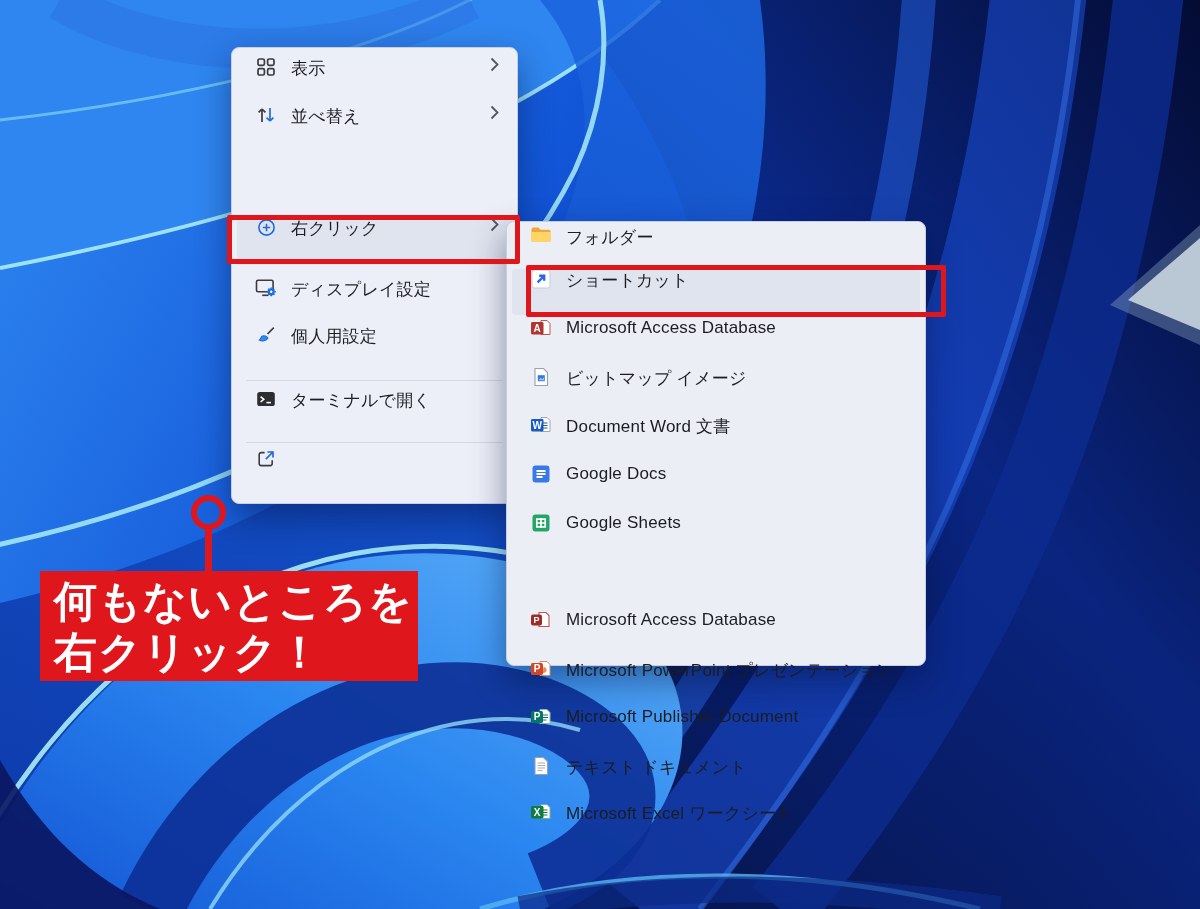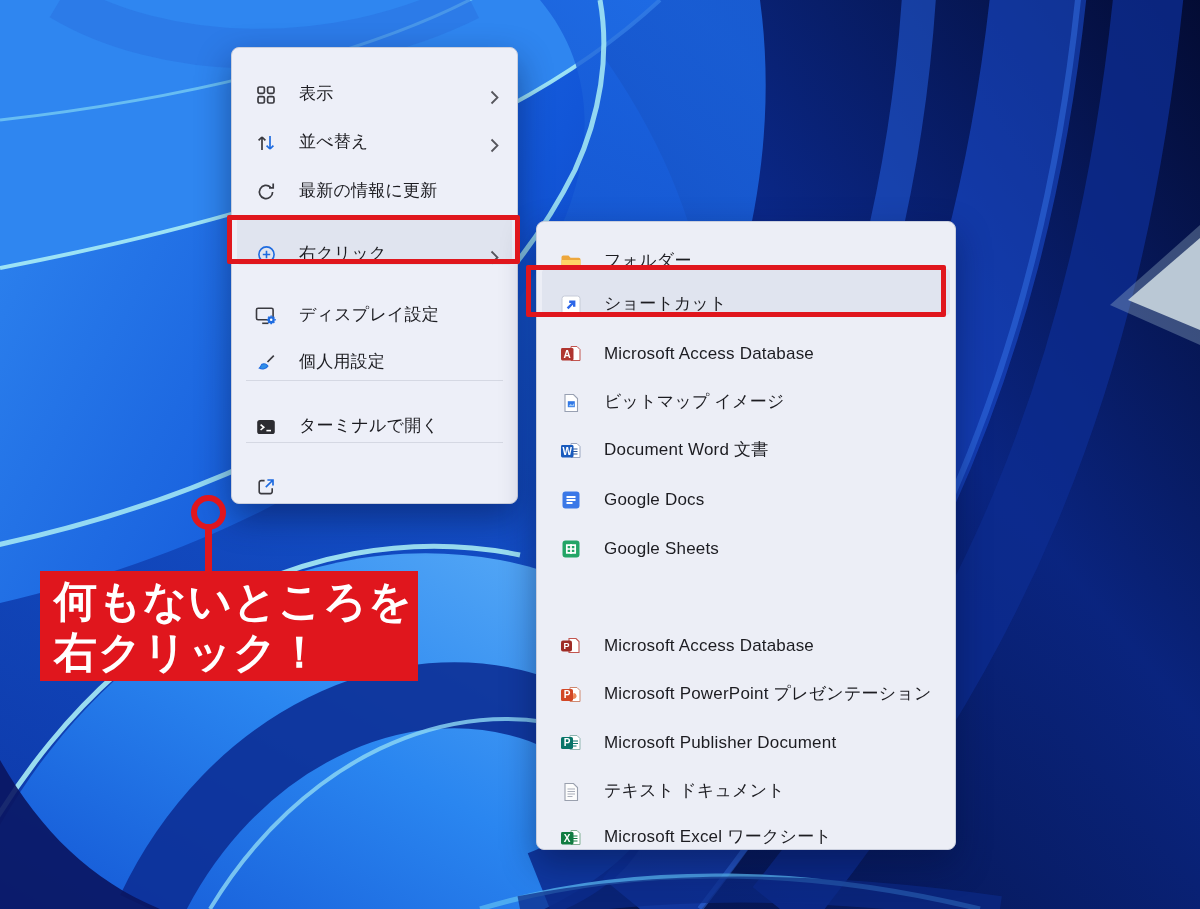--- a/index.html
+++ b/index.html
@@ -11,24 +11,24 @@
   }
   #wallpaper{position:absolute;inset:0;z-index:0;}
 
   
   .menu{
     position:absolute;background:#edeff8;border:1px solid #c9cedd;
     border-radius:8px;box-shadow:0 14px 34px rgba(5,15,60,.45);
     z-index:10;
   }
   #main-menu{left:231px;top:47px;width:287px;height:457px;}
-  #sub-menu{left:536px;top:221px;width:420px;height:629px;background:#ecEEf6;background:#eceef6;}
+  #sub-menu{left:506px;top:221px;width:420px;height:445px;background:#ecEEf6;background:#eceef6;}
   .mrow{
     position:absolute;left:5px;right:5px;height:48px;
-    display:flex;align-items:flex-end;border-radius:4px;cursor:default;gap:8px;
+    display:flex;align-items:flex-start;border-radius:4px;cursor:default;
   }
   .srow{height:46px;}
   .row-hl{background:#e0e4ef;}
   .ic{width:26px;margin-left:16px;display:flex;justify-content:center;align-items:center;flex:0 0 26px;}
   .lbl{margin-left:12px;font-size:17px;color:#1c1c21;white-space:nowrap;letter-spacing:.2px;}
   .chev{margin-left:auto;margin-right:13px;display:flex;align-items:center;}
   .sep{position:absolute;left:14px;right:14px;height:1px;background:#d5d8e3;}
 
   
   .red-frame{position:absolute;border:5px solid #e0161d;z-index:20;border-radius:2px;}
@@ -133,29 +133,20 @@
         </svg>
       </span>
       <span class="lbl">並べ替え</span>
       <span class="chev">
         <svg width="9" height="15" viewBox="0 0 9 15" fill="none">
             <path d="M1.5 1.5l6 6-6 6" stroke="#55555c" stroke-width="1.8"></path>
           </svg>
       </span>
     </div>
 
-    <div class="mrow" style="top:106px">
-      <span class="ic">
-        <svg width="20" height="20" viewBox="0 0 20 20" fill="none">
-          <path d="M16.6 10a6.6 6.6 0 1 1-2.1-4.85" stroke="#3a3a40" stroke-width="1.7"></path>
-          <path d="M17.2 1.6v4.2h-4.2" stroke="#3a3a40" stroke-width="1.7"></path>
-        </svg>
-      </span>
-      <span class="lbl">最新の情報に更新</span>
-    </div>
 
     <div class="mrow row-hl" style="top:169px">
       <span class="ic">
         <svg width="21" height="21" viewBox="0 0 21 21" fill="none" stroke="#1e6be0" stroke-width="1.6">
           <circle cx="10.5" cy="10.5" r="7.6"></circle>
             <path d="M10.5 6.8v7.4M6.8 10.5h7.4"></path>
         </svg>
       </span>
       <span class="lbl">右クリック</span>
       <span class="chev">

